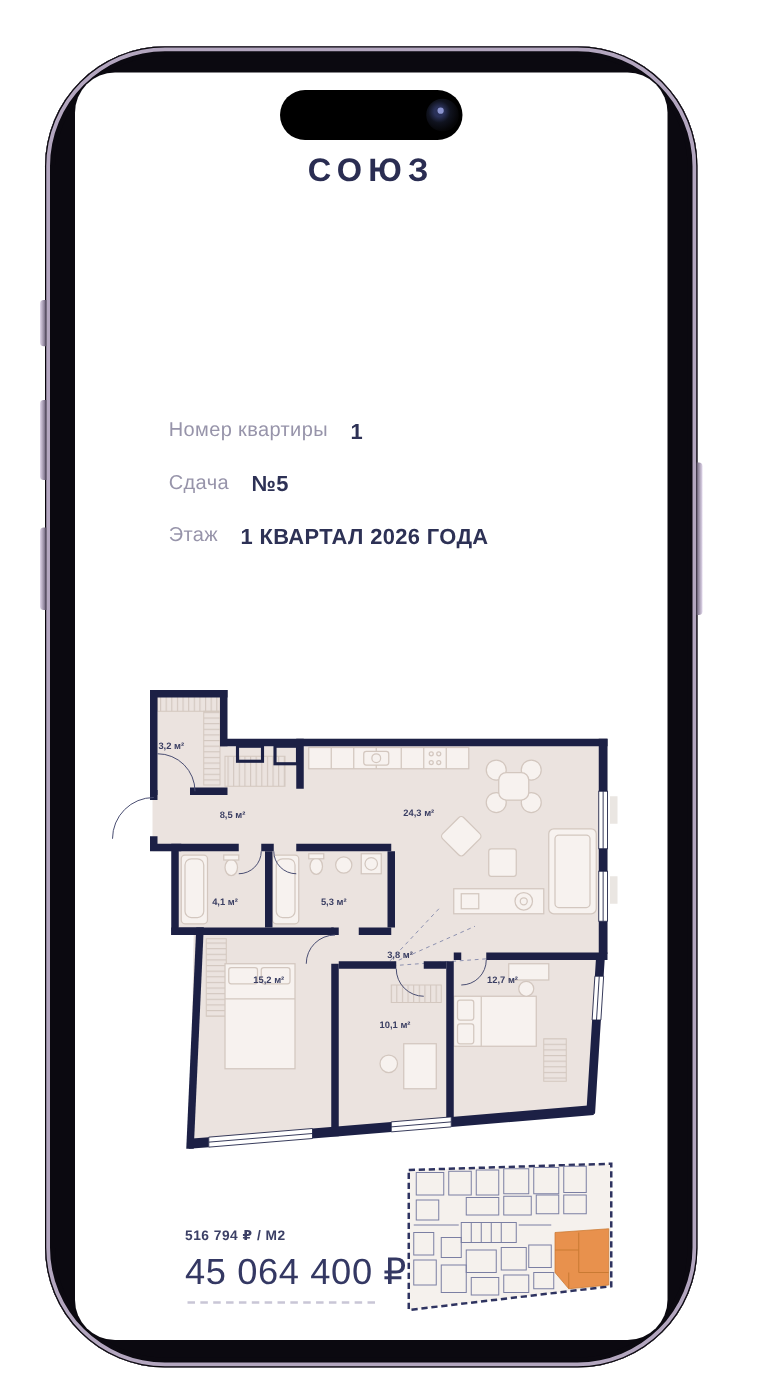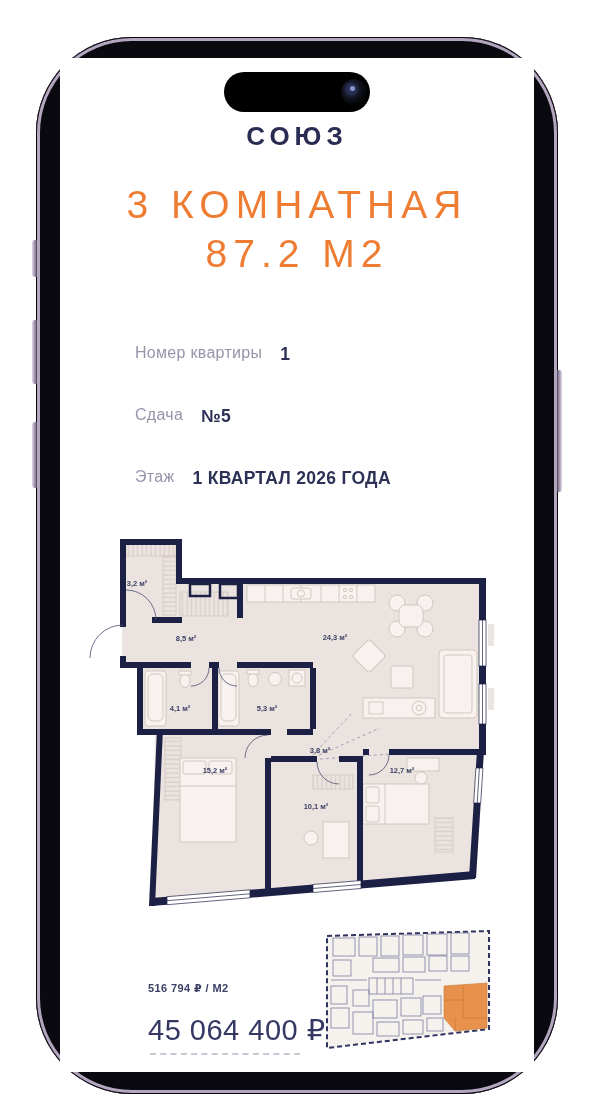--- a/index.html
+++ b/index.html
@@ -7,41 +7,41 @@
   .stage{position:relative;width:613px;height:1120px;}
   
   .phone{position:absolute;left:36px;top:37px;width:522px;height:1057px;border-radius:96px;
     background:#0b0910;
     box-shadow: inset 0 0 0 1px #09070c, inset 0 0 0 4px #b3a6bf, inset 0 0 0 8px #0b0910;}
   .side-btn{position:absolute;background:linear-gradient(90deg,#e2d8ec,#8d8299 70%,#3c3447);}
   .btn-left{left:-4px;width:5px;border-radius:3px 0 0 3px;}
   .btn-right{right:-4px;width:5px;border-radius:0 3px 3px 0;background:linear-gradient(270deg,#e2d8ec,#8d8299 70%,#3c3447);}
   .mute{top:203px;height:37px;} .vol-up{top:283px;height:64px;} .vol-down{top:385px;height:66px;}
   .power{top:333px;height:122px;}
-  .screen{position:absolute;left:24px;top:21px;width:474px;height:1014px;border-radius:8px;
+  .screen{position:absolute;left:24px;top:21px;width:474px;height:1014px;border-radius:32px;
     background:#ffffff;overflow:hidden;}
   .island{position:absolute;left:calc(50% - 73px);top:14px;width:146px;height:40px;border-radius:21px;
     background:#000;}
   .cam{position:absolute;left:117px;top:7px;width:26px;height:26px;border-radius:50%;
     background:radial-gradient(circle at 40% 40%, #2a3158 0 18%, #10131f 40%, #050507 70%);}
   .cam-glint{position:absolute;left:9px;top:7px;width:5px;height:5px;border-radius:50%;background:#8b94cf;}
   
   .logo{position:absolute;left:0;right:0;top:63px;text-align:center;
     font-size:26px;font-weight:800;letter-spacing:5px;color:#2a2d52;}
   .title{position:absolute;left:0;right:0;top:122px;text-align:center;color:#ee7d33;
     font-size:39px;font-weight:400;letter-spacing:6px;line-height:49px;}
   .details{position:absolute;left:75px;top:266px;}
-  .drow{height:42px;display:flex;align-items:flex-start;margin-top:20px;}
+  .drow{height:42px;display:flex;align-items:center;}
   .dlabel{font-size:16px;color:#9794aa;letter-spacing:0.3px;}
   .dvalue{font-size:17.5px;color:#2d3155;font-weight:600;margin-left:18px;letter-spacing:0.3px;}
-  .plan-wrap{position:absolute;left:35px;top:470px;width:410px;height:390px;}
+  .plan-wrap{position:absolute;left:35px;top:483px;width:410px;height:390px;}
   .plan-wrap svg{overflow:visible;}
   .price-block{position:absolute;left:88px;top:884px;}
   .price-per{font-size:11px;color:#3c4066;font-weight:600;letter-spacing:0.4px;margin-top:40px;}
-  .price-total{font-size:29px;color:#343863;font-weight:500;letter-spacing:0.5px;margin-top:18px;}
+  .price-total{font-size:29px;color:#343863;font-weight:500;letter-spacing:0.5px;margin-top:5px;}
   .price-underline{width:150px;height:0;border-top:2px dashed #c9c6d6;margin-top:6px;margin-left:2px;}
   .keyplan{position:absolute;left:263px;top:870px;width:174px;height:130px;}
   .plan-label{font-size:7.5px;font-weight:700;fill:#3b3f63;}
 </style>
 </head>
 <body>
 
 <div class="stage">
   <div class="phone">
     <div class="side-btn btn-left mute"></div>
@@ -51,24 +51,20 @@
 
     <div class="screen">
       <div class="island">
         <div class="cam">
             <div class="cam-glint"></div>
           </div>
       </div>
 
       <div class="logo">СОЮЗ</div>
 
-      <div class="title">
-        <div>3 КОМНАТНАЯ</div>
-        <div>87.2 М2</div>
-      </div>
 
       <div class="details">
         <div class="drow">
           <span class="dlabel">Номер квартиры</span>
           <span class="dvalue">1</span>
         </div>
         <div class="drow">
           <span class="dlabel">Сдача</span>
           <span class="dvalue">№5</span>
         </div>

